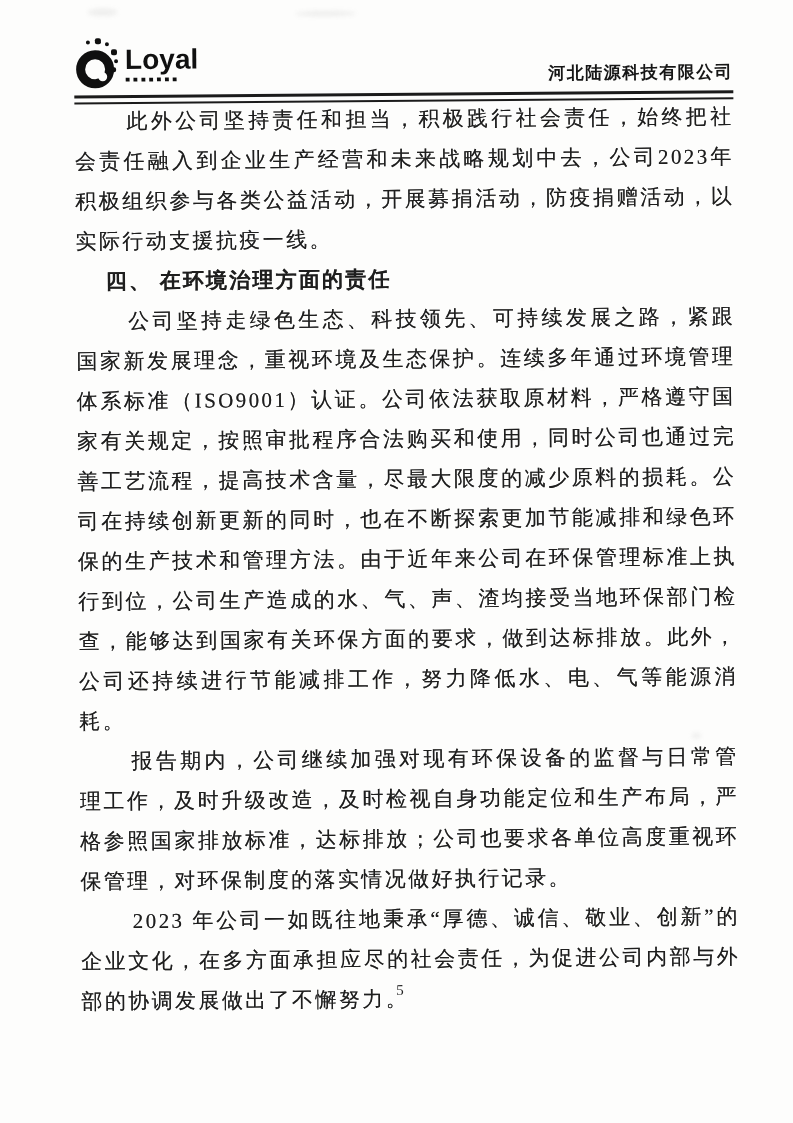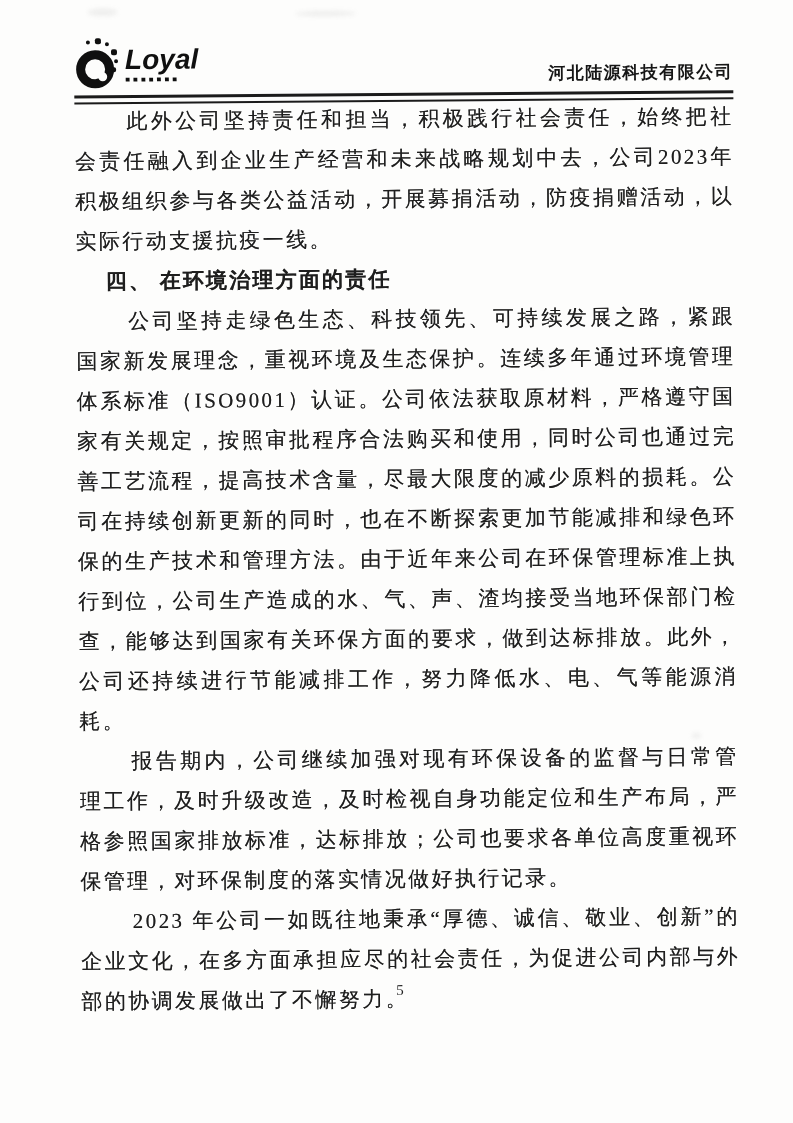--- a/index.html
+++ b/index.html
@@ -56,21 +56,20 @@
   .dot { position: absolute; background: #101010; border-radius: 2px; }
   .d1 { left: 12px; top: 2px;  width: 4px; height: 4px; }
   .d2 { left: 21px; top: 0px;  width: 6px; height: 6px; }
   .d3 { left: 31px; top: 4px;  width: 4px; height: 4px; }
   .d4 { left: 37px; top: 11px; width: 6px; height: 6px; }
   .d5 { left: 40px; top: 21px; width: 4px; height: 4px; }
   .d6 { left: 37px; top: 29px; width: 5px; height: 5px; }
   .logo-text { display: flex; flex-direction: column; padding-top: 8px; }
   .logo-word {
     font-family: "Liberation Sans", sans-serif;
-    font-style: italic;
     font-weight: 700;
     font-size: 28px;
     line-height: 28px;
     color: #101010;
     letter-spacing: 0px;
   }
   .logo-tagline {
     margin-top: 2px;
     font-size: 8px;
     line-height: 8px;

